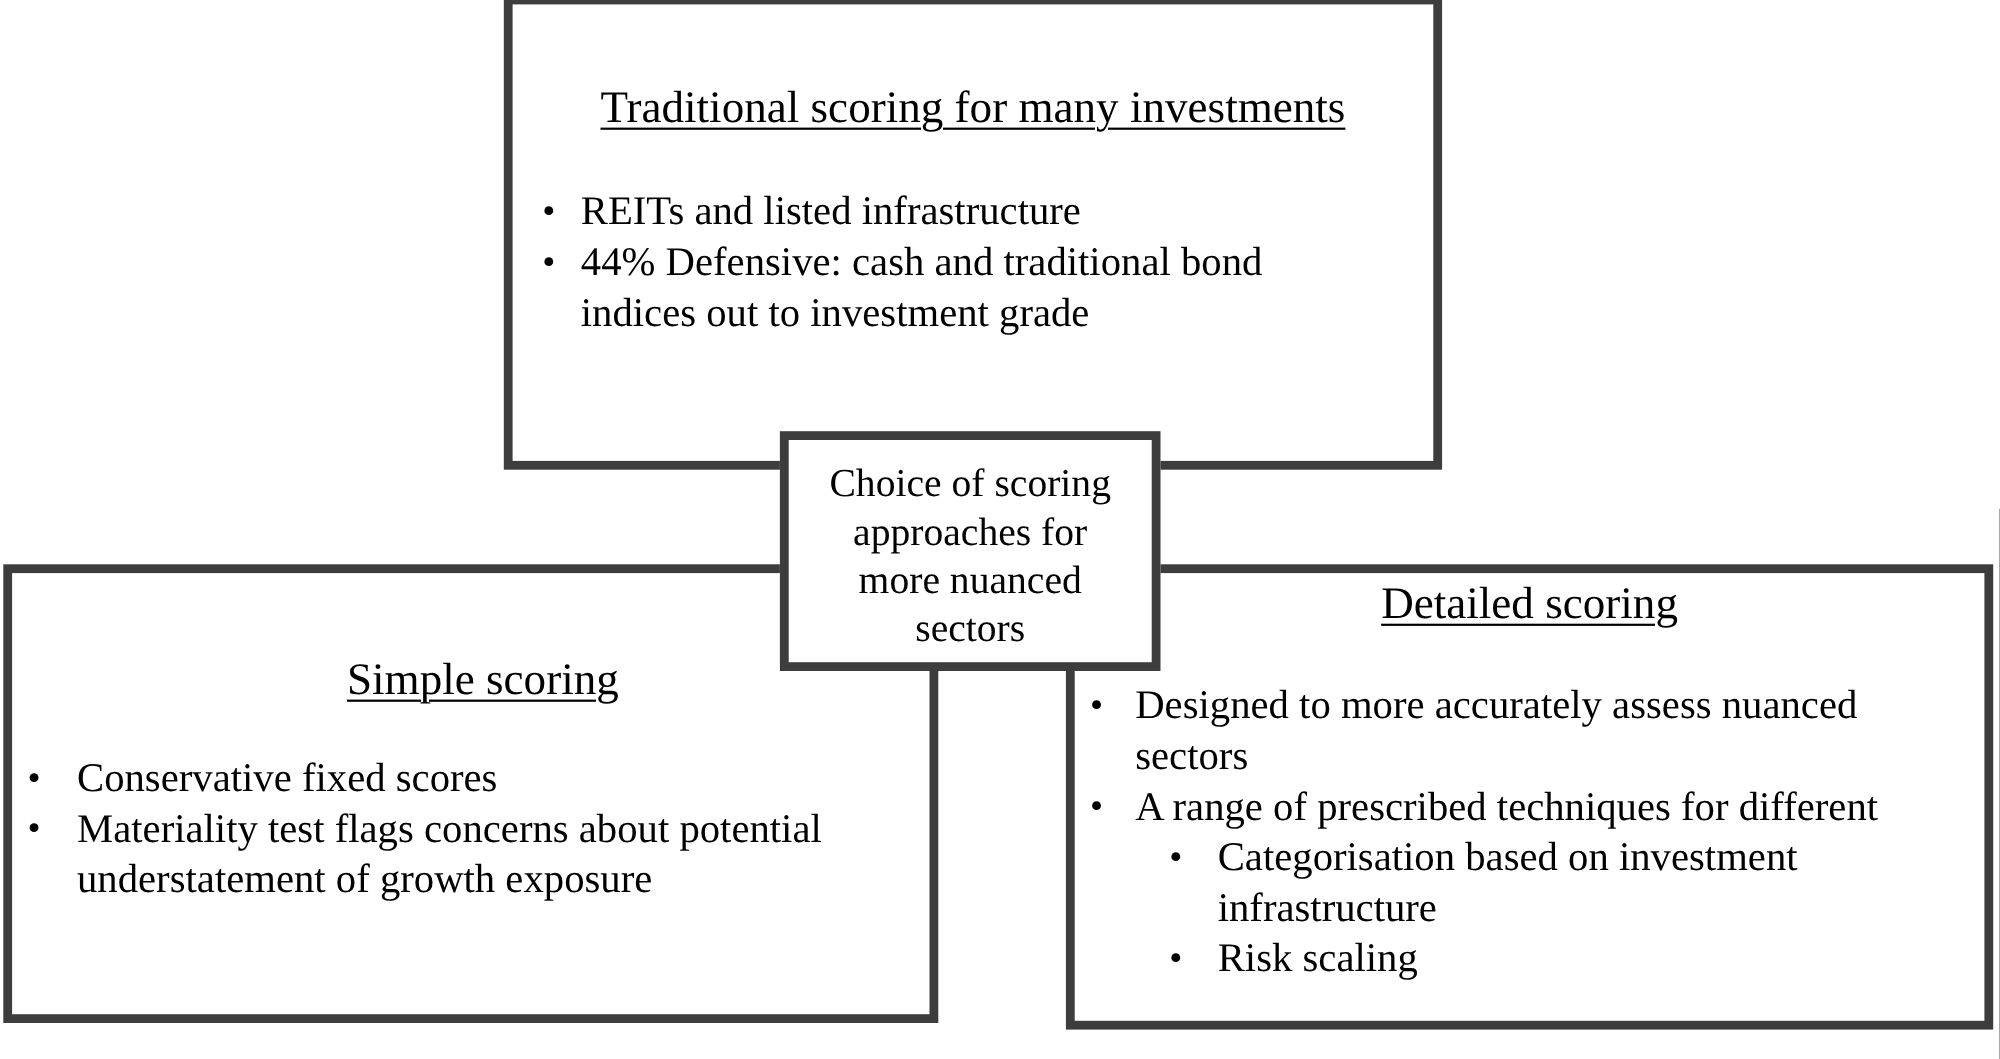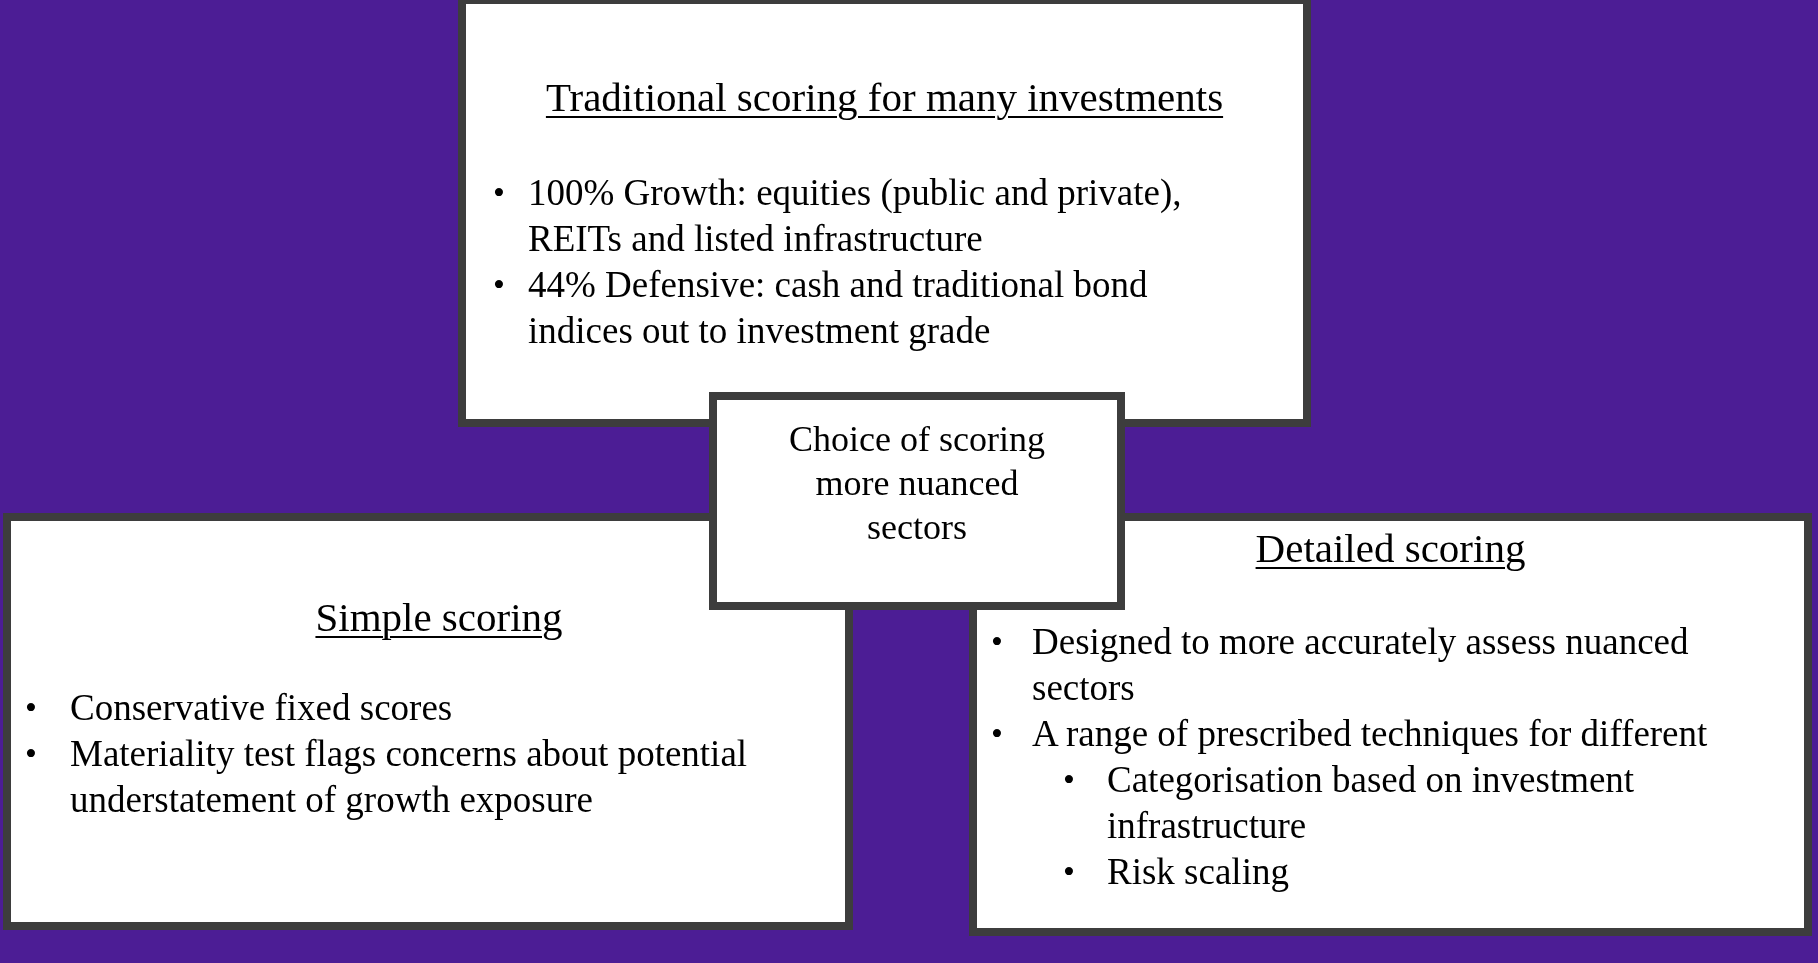--- a/index.html
+++ b/index.html
@@ -4,33 +4,33 @@
 <style>
   html, body {
     margin: 0;
     padding: 0;
     background: #000000;
   }
   .canvas {
     position: relative;
     width: 1818px;
     height: 963px;
-    background: #4c1d95;
+    background: #ffffff;
     overflow: hidden;
     font-family: "Liberation Serif", serif;
     color: #000000;
   }
   .box {
     position: absolute;
     box-sizing: border-box;
     background: #ffffff;
     border: 8px solid #3d3d3d;
   }
   #box-top    { left: 458px; top: -4px;  width: 853px; height: 431px; z-index: 1; }
-  #box-center { left: 709px; top: 392px; width: 416px; height: 218px; z-index: 5; }
+  #box-center { left: 709px; top: 392px; width: 346px; height: 218px; z-index: 5; }
   #box-bl     { left: 3px;   top: 513px; width: 850px; height: 417px; z-index: 1; }
   #box-br     { left: 969px; top: 513px; width: 843px; height: 423px; z-index: 1; }
 
   .box-title {
     font-size: 41px;
     line-height: 46px;
     text-align: center;
     text-decoration: underline;
     text-underline-offset: 5px;
     text-decoration-thickness: 2px;
@@ -74,34 +74,34 @@
 </head>
 <body>
 
 <div class="canvas">
 
   <div class="box" id="box-top">
     <div class="box-title">Traditional scoring for many investments</div>
     <div class="bullets">
       <div class="bullet">
         <span class="marker">•</span>
-        <span class="line">100% Growth: equities (public and private),</span>
         <span class="line">REITs and listed infrastructure</span>
       </div>
       <div class="bullet">
         <span class="marker">•</span>
         <span class="line">44% Defensive: cash and traditional bond</span>
         <span class="line">indices out to investment grade</span>
       </div>
     </div>
   </div>
 
   <div class="box" id="box-center">
     <div class="center-lines">
       <span class="line">Choice of scoring</span>
+      <span class="line">approaches for</span>
       <span class="line">more nuanced</span>
       <span class="line">sectors</span>
     </div>
   </div>
 
   <div class="box" id="box-bl">
     <div class="box-title">Simple scoring</div>
     <div class="bullets">
       <div class="bullet">
         <span class="marker">•</span>

